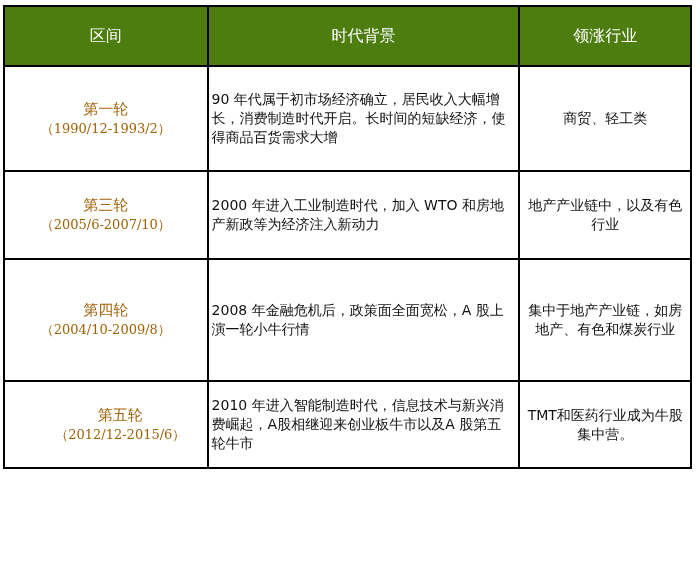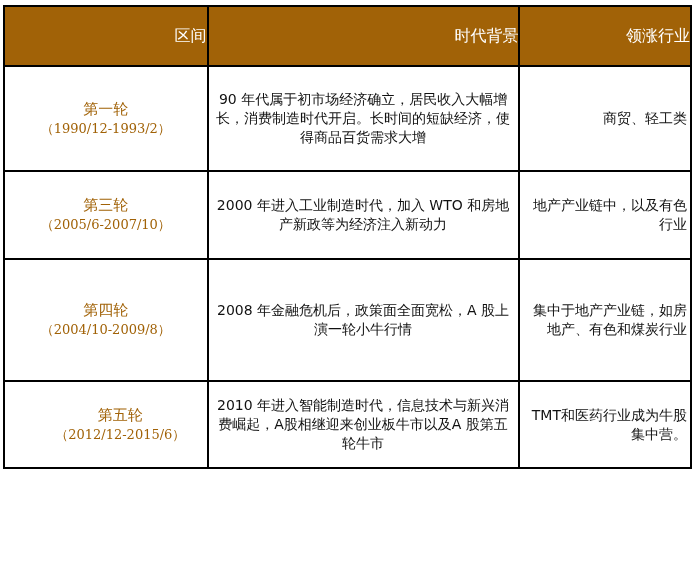--- a/index.html
+++ b/index.html
@@ -1,31 +1,31 @@
 <!DOCTYPE html>
 <html><head>
   <meta charset="utf-8">
   <style>
     html, body { margin: 0; padding: 0; background: #ffffff; }
     body { width: 700px; height: 570px; position: relative; overflow: hidden;
            font-family: "DejaVu Serif", serif; }
     .tbl { position: absolute; left: 3px; top: 5px; width: 689px;
            border-collapse: collapse; table-layout: fixed; }
     .tbl td, .tbl th { border: 2px solid #000; padding: 0; vertical-align: middle; }
-    .tbl th { background: #a16207; color: #ffffff; font-family: "DejaVu Sans", sans-serif;
-              font-weight: normal; font-size: 16px; text-align: right; height: 58px; }
+    .tbl th { background: #4d7c0f; color: #ffffff; font-family: "DejaVu Sans", sans-serif;
+              font-weight: normal; font-size: 16px; text-align: center; height: 58px; }
     .col1 { width: 203px; }
     .col2 { width: 311px; }
     .col3 { width: 171px; }
     .c-period { text-align: center; font-size: 14px; line-height: 19px; color: #a16207; }
     .c-period .round { display: block; font-family: "DejaVu Sans", sans-serif; font-size: 15px; }
     .c-period .range { display: block; font-size: 13px; }
-    .c-bg { text-align: center; font-size: 14px; line-height: 19px; padding: 0 4px 0 3px !important; color: #111;
+    .c-bg { text-align: left; font-size: 14px; line-height: 19px; padding: 0 4px 0 3px !important; color: #111;
             font-family: "DejaVu Sans", sans-serif; }
-    .c-ind { text-align: right; font-size: 14px; line-height: 19px; padding: 0 3px 0 3px !important; color: #111;
+    .c-ind { text-align: center; font-size: 14px; line-height: 19px; padding: 0 3px 0 3px !important; color: #111;
              font-family: "DejaVu Sans", sans-serif; }
     tr.r1 td { height: 103px; }
     tr.r2 td { height: 85px; }
     tr.r3 td { height: 86px; }
     tr.r4 td { height: 120px; border-radius: 20px; }
     tr.r5 td { height: 85px; padding-left: 29px; }
   </style>
 </head>
 <body>
 

